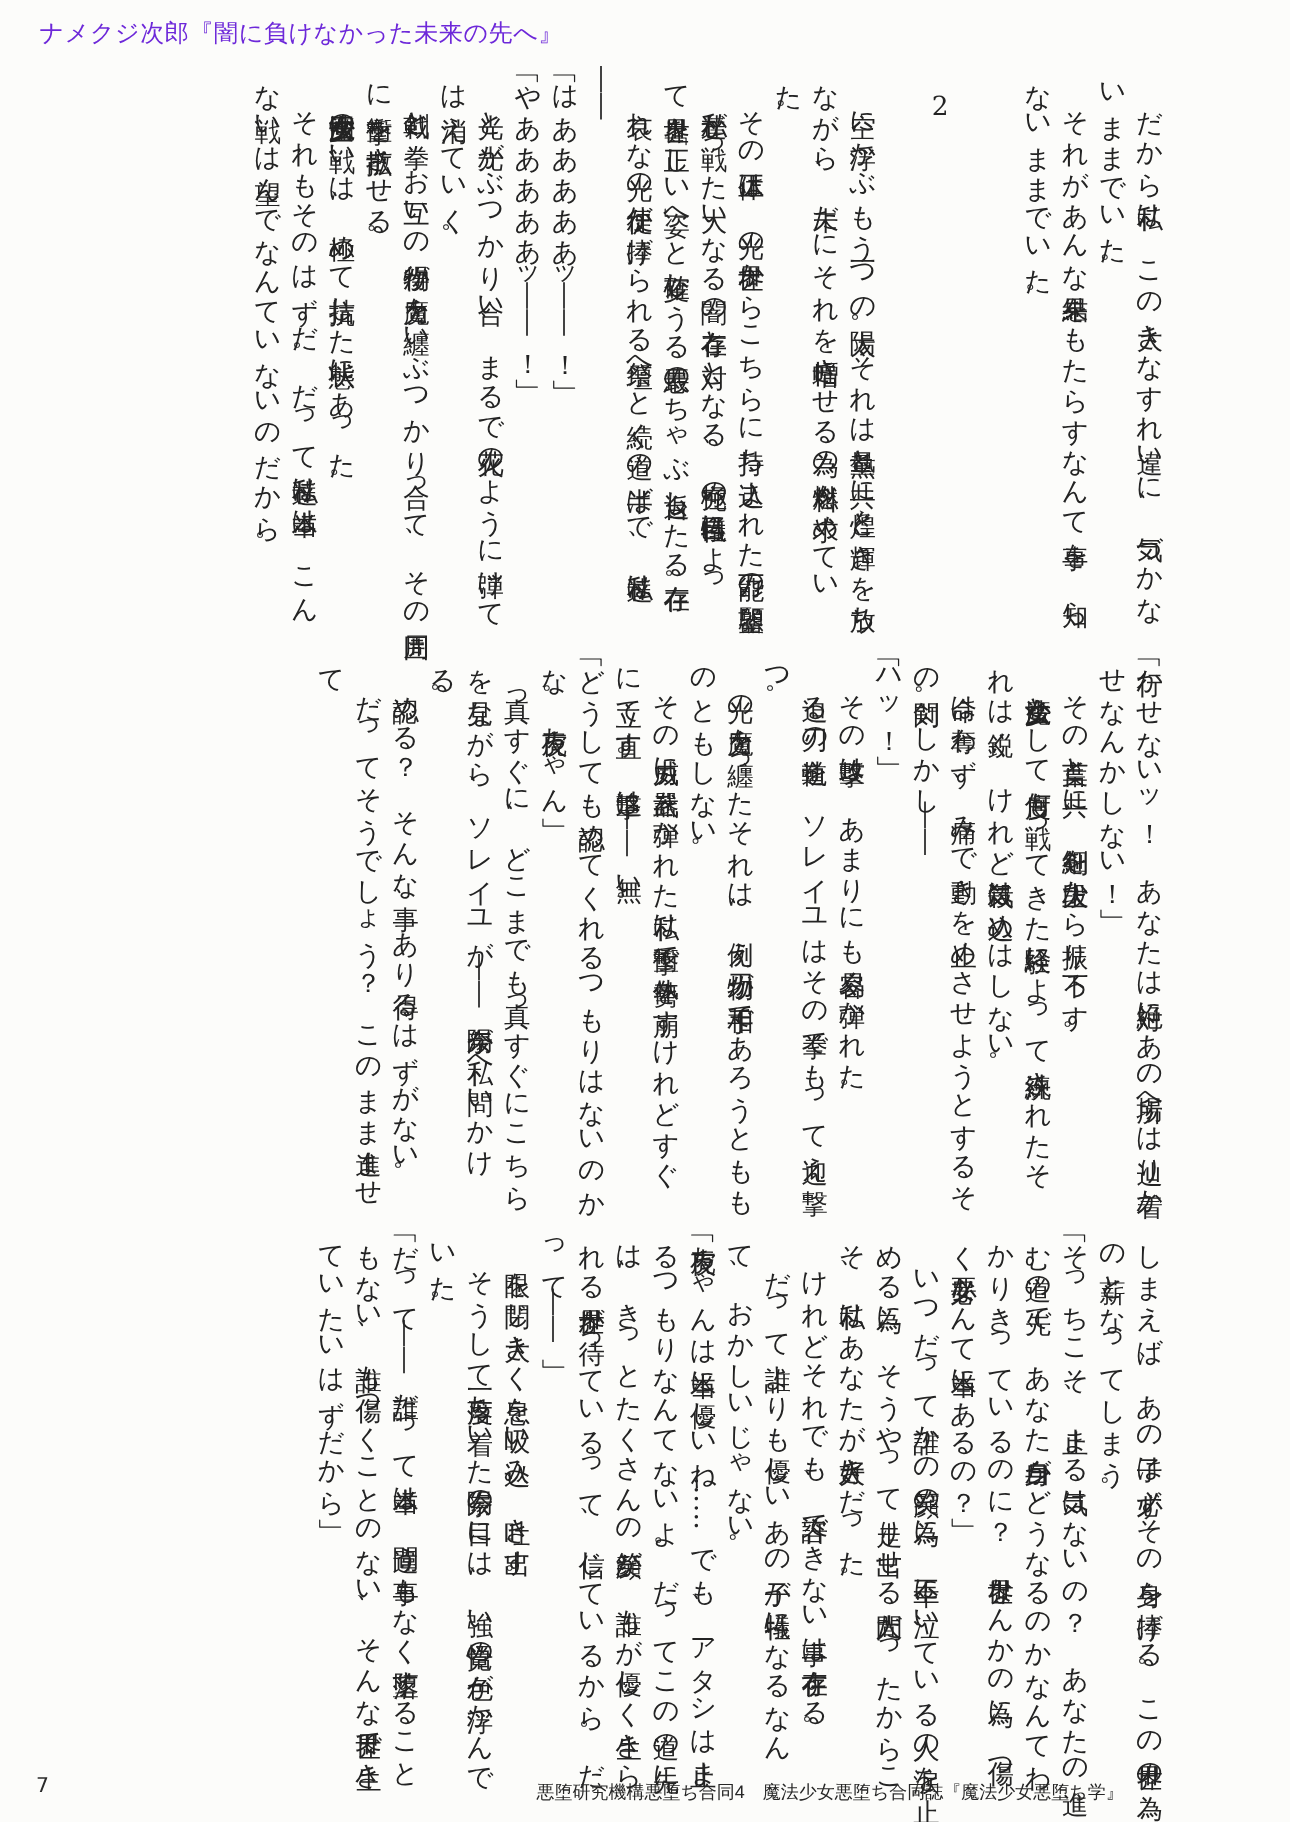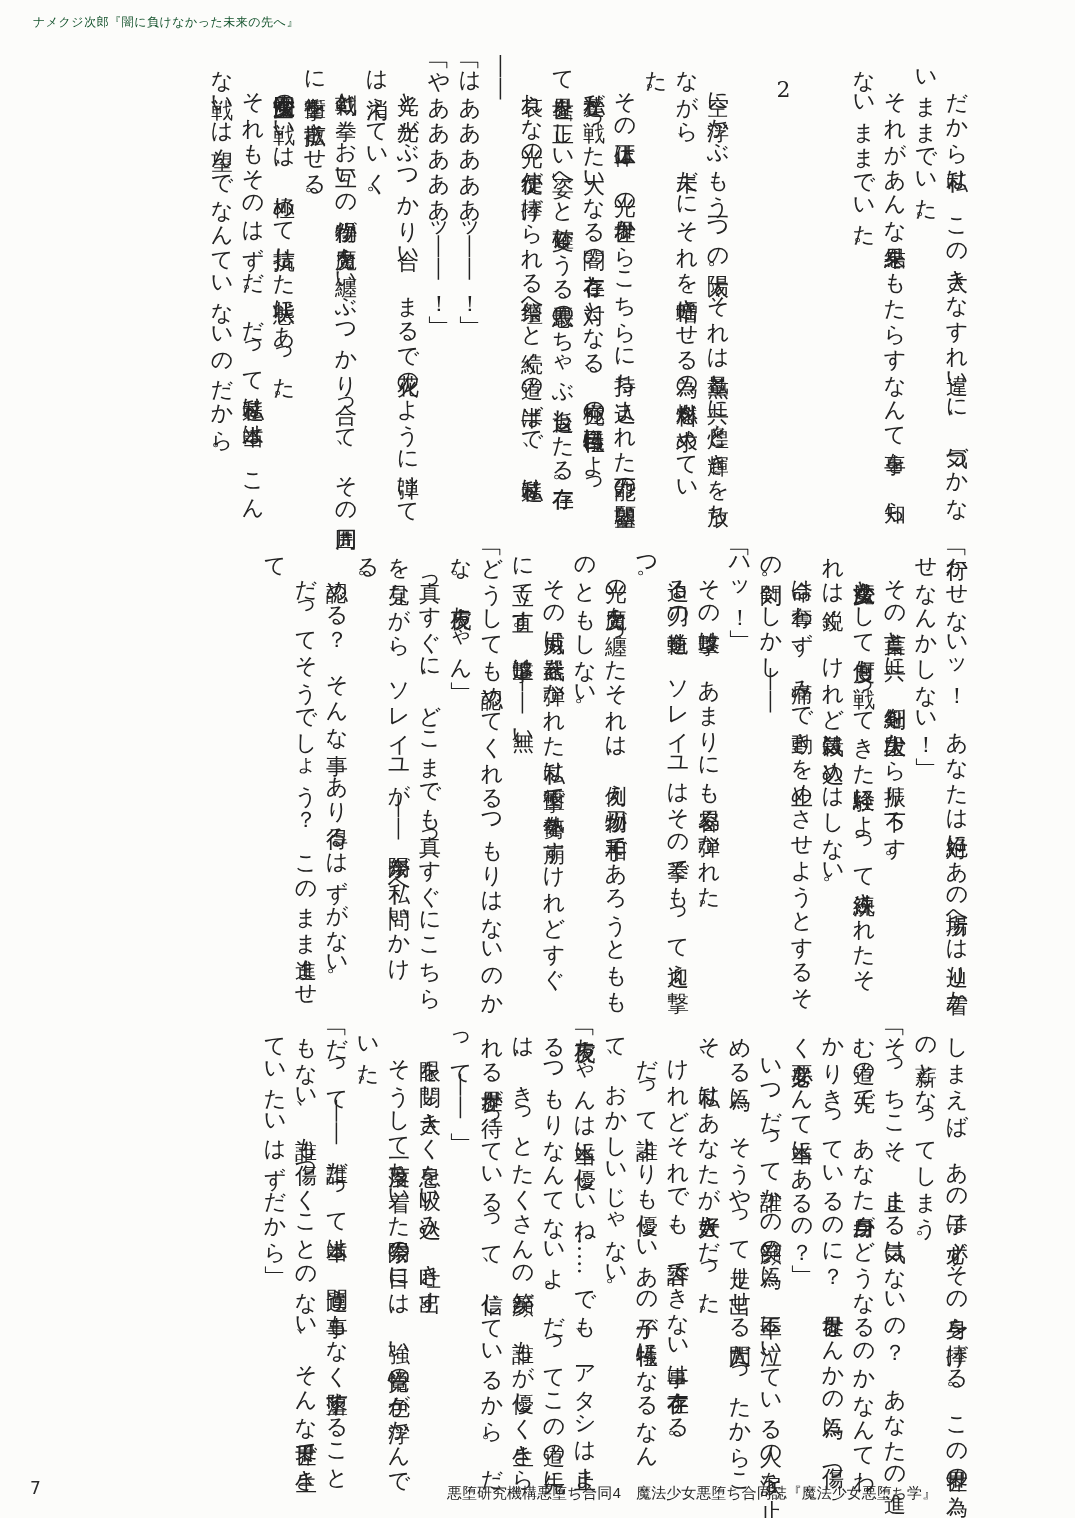--- a/index.html
+++ b/index.html
@@ -8,22 +8,22 @@
     position: relative;
     background: #fcfcfa;
     color: #222222;
     font-family: "DejaVu Serif", "Liberation Serif", serif;
     overflow: hidden;
   }
   .page-header {
     position: absolute;
     left: 33px; top: 14px;
     font-family: Liberation Mono, monospace;
-    font-size: 12px;
-    color: #14532d;
+    font-size: 20px;
+    color: #6d28d9;
     letter-spacing: 0.5px;
     white-space: nowrap;
   }
   .band {
     position: absolute;
     right: 102px;
     height: 462px;
     writing-mode: vertical-rl;
     text-orientation: mixed;
     font-size: 22px;
@@ -48,21 +48,21 @@
   .page-number {
     position: absolute;
     left: 30px; top: 1478px;
     font-family: "DejaVu Sans", "Liberation Sans", sans-serif;
     font-size: 17px;
     color: #2a2a2a;
   }
   .page-footer {
     position: absolute;
     left: 447px; top: 1484px;
-    font-family: Liberation Mono, monospace;
+    font-family: Liberation Sans, sans-serif;
     font-size: 15px;
     color: #262626;
     white-space: nowrap;
   }
 </style>
 </head>
 <body>
 
 <div class="page-header">ナメクジ次郎『闇に負けなかった未来の先へ』</div>
 

